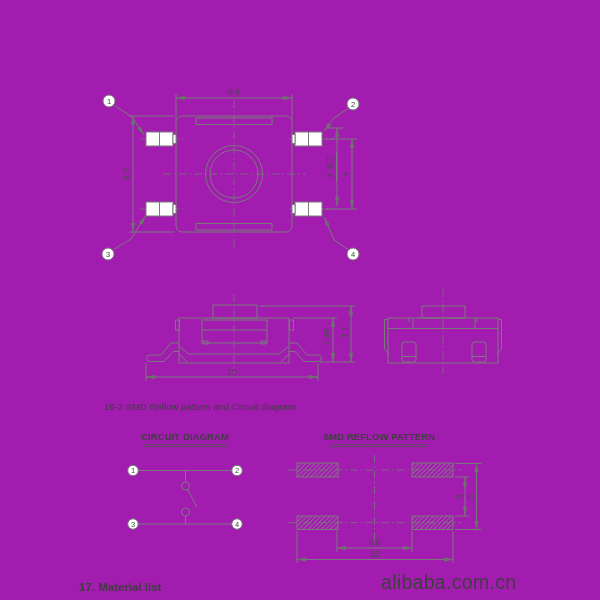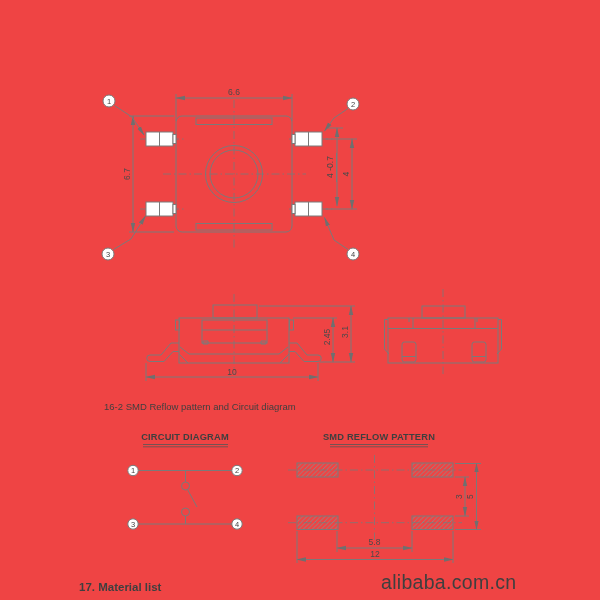--- a/index.html
+++ b/index.html
@@ -1,16 +1,16 @@
 <!DOCTYPE html>
 <html><head>
 <meta charset="utf-8">
 <style>
   html,body{margin:0;padding:0;background:#fff;}
-  .canvas{position:relative;width:600px;height:600px;background:#ef4444;overflow:hidden;
+  .canvas{position:relative;width:600px;height:600px;background:#a21caf;overflow:hidden;
           font-family:"Liberation Sans",sans-serif;}
   svg{position:absolute;left:0;top:0;}
   svg text{fill:#3f3f3f;font-family:"Liberation Sans",sans-serif;}
   .dimtxt{font-size:8.5px;fill:#4a4a4a;}
   .callout{font-size:7.5px;fill:#3f3f3f;}
   .title{font-size:9.3px;font-weight:bold;letter-spacing:.2px;}
   .heading{font-size:9.5px;}
   .footer{font-size:11.5px;font-weight:bold;}
   .wm{font-size:19.5px;letter-spacing:.3px;}
 </style>

